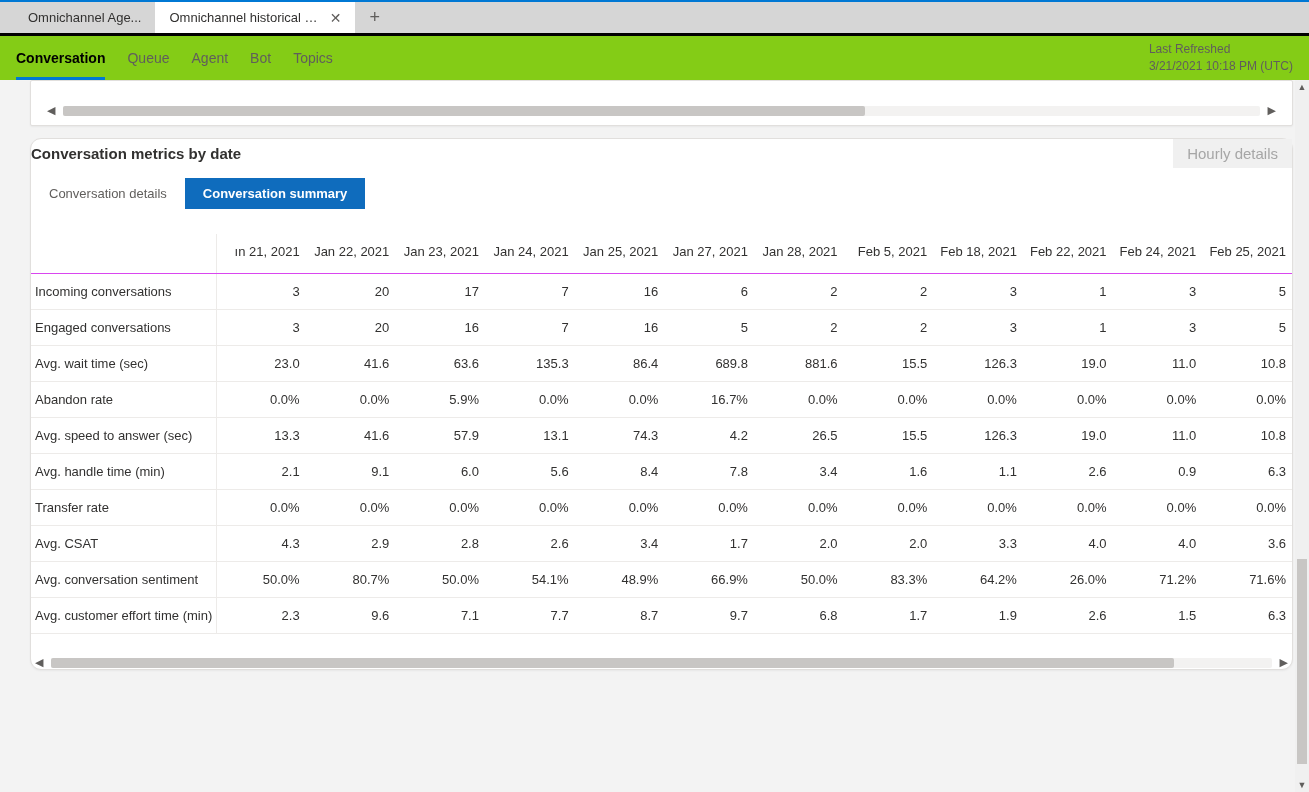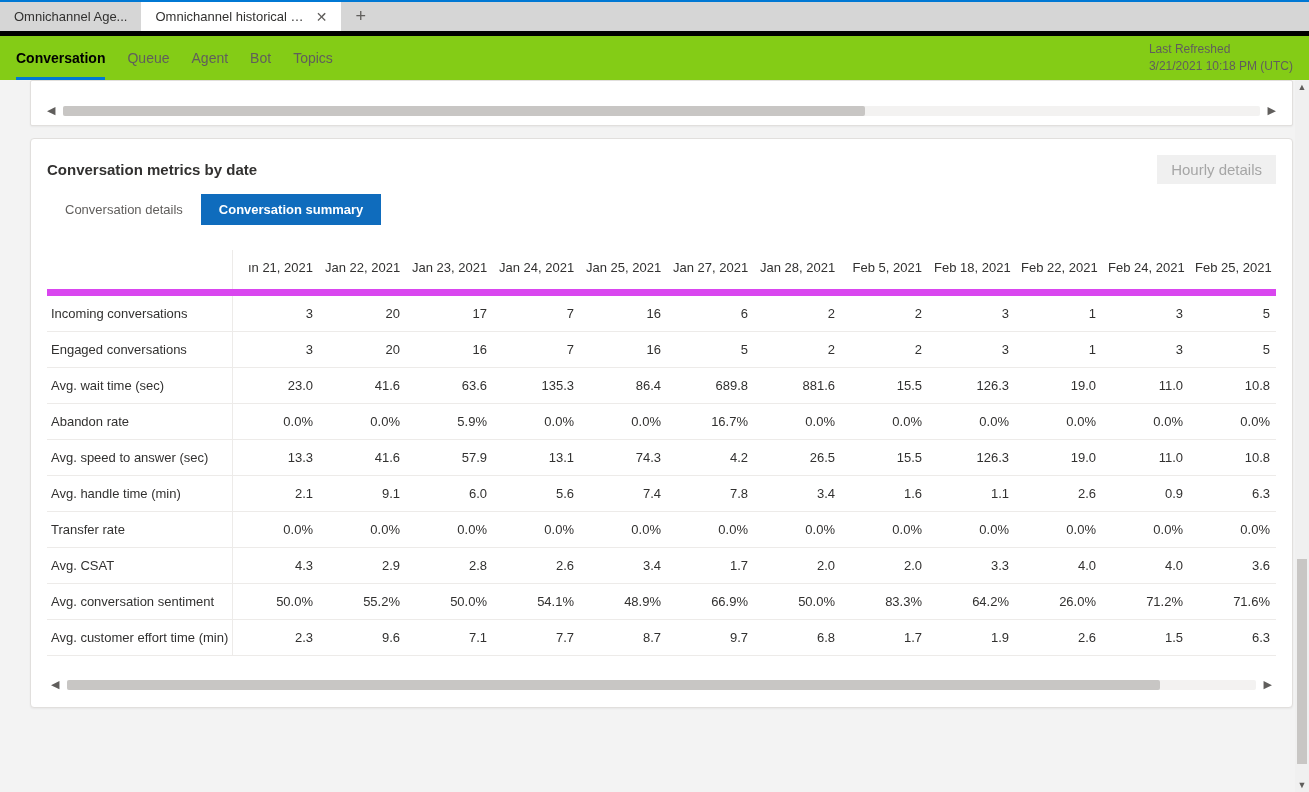--- a/index.html
+++ b/index.html
@@ -16,21 +16,22 @@
   }
   .top-border {
     height: 2px;
     background: #0078d4;
   }
   .tab-bar {
     display: flex;
     align-items: flex-end;
     background: #d6d6d6;
     height: 34px;
-    border-bottom: 5px solid #000000;
+    border-bottom: 3px solid #000000;
+    padding-left: 14px;
   }
   .window-tab {
     display: flex;
     align-items: center;
     height: 100%;
     padding: 0 14px;
     gap: 8px;
     font-size: 13px;
     color: #323130;
     cursor: pointer;
@@ -106,23 +107,22 @@
     box-shadow: 0 1px 2px rgba(0,0,0,0.05);
     padding: 0 12px 8px 12px;
     height: 46px;
     display: flex;
     flex-direction: column;
     justify-content: flex-end;
   }
   .card {
     background: #fff;
     border: 1px solid #e1dfdd;
-    border-radius: 4px;
+    border-radius: 11px;
     box-shadow: 0 1px 2px rgba(0,0,0,0.05);
-    padding: 16px;
   }
   .card-header-row {
     display: flex;
     justify-content: space-between;
     align-items: center;
     margin-bottom: 10px;
   }
   .card-title {
     font-size: 15px;
     font-weight: 600;
@@ -169,21 +169,21 @@
   }
   .data-table td {
     font-size: 13px;
   }
   .data-table .metric-col {
     text-align: left;
     width: 185px;
     border-right: 1px solid #edebe9;
   }
   .data-table thead th {
-    border-bottom: 7px solid #d946ef;
+    border-bottom: 1px solid #d946ef;
     padding-bottom: 14px;
   }
   .data-table thead .metric-col {
     border-top: none;
   }
   .data-table tbody .metric-col {
     padding-left: 4px;
   }
   .hscroll {
     display: flex;
@@ -391,21 +391,21 @@
             <td>19.0</td>
             <td>11.0</td>
             <td>10.8</td>
           </tr>
           <tr>
             <td class="metric-col">Avg. handle time (min)</td>
             <td>2.1</td>
             <td>9.1</td>
             <td>6.0</td>
             <td>5.6</td>
-            <td>7.4</td>
+            <td>8.4</td>
             <td>7.8</td>
             <td>3.4</td>
             <td>1.6</td>
             <td>1.1</td>
             <td>2.6</td>
             <td>0.9</td>
             <td>6.3</td>
           </tr>
           <tr>
             <td class="metric-col">Transfer rate</td>
@@ -433,21 +433,21 @@
             <td>2.0</td>
             <td>2.0</td>
             <td>3.3</td>
             <td>4.0</td>
             <td>4.0</td>
             <td>3.6</td>
           </tr>
           <tr>
             <td class="metric-col">Avg. conversation sentiment</td>
             <td>50.0%</td>
-            <td>55.2%</td>
+            <td>80.7%</td>
             <td>50.0%</td>
             <td>54.1%</td>
             <td>48.9%</td>
             <td>66.9%</td>
             <td>50.0%</td>
             <td>83.3%</td>
             <td>64.2%</td>
             <td>26.0%</td>
             <td>71.2%</td>
             <td>71.6%</td>

